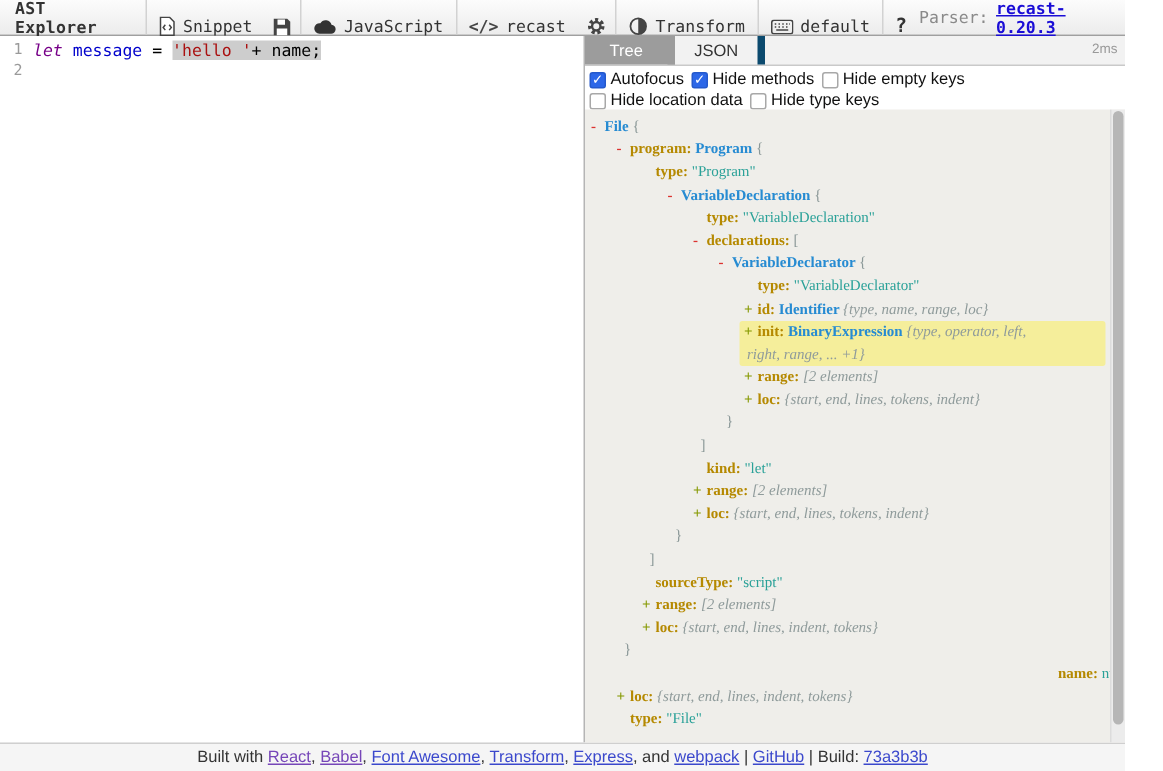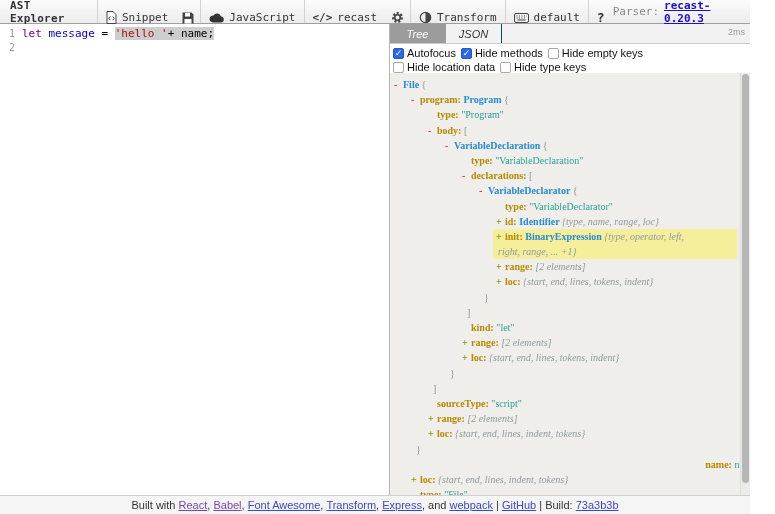--- a/index.html
+++ b/index.html
@@ -19,30 +19,30 @@
   .parser-info a{color:#1a0dd6;text-decoration:underline;font-weight:bold;cursor:pointer;}
   .toolbar svg{display:block;}
 
   
   .main{flex:1;display:flex;min-height:0;}
 
   
   .editor{width:390px;flex:0 0 390px;border-right:1px solid #b5b5b5;background:#fff;font-family:"DejaVu Sans Mono",monospace;font-size:11px;padding-top:3px;box-sizing:border-box;cursor:text;}
   .cm-line{display:flex;height:14px;line-height:14px;white-space:pre;}
   .ln{width:15px;flex:none;text-align:right;color:#9a9a9a;padding-right:7px;font-size:10px;}
-  .tok-keyword{color:#708;}
+  .tok-keyword{color:#708;font-style:italic;}
   .tok-def{color:#00c;}
   .tok-string{color:#a11;}
   .tok-plain{color:#000;}
   .sel{background:#cdcdcd;}
 
   
   .right{flex:1;display:flex;flex-direction:column;min-width:0;background:#fff;}
   .tabsbar{flex:0 0 19px;display:flex;align-items:stretch;background:#f2f2f2;border-bottom:1px solid #c9c9c9;font-size:11px;}
-  .tab{width:55px;display:flex;align-items:center;justify-content:center;color:#333;border-right:1px solid #0c4a6e;cursor:pointer;font-style:italic;}
+  .tab{width:55px;display:flex;align-items:center;justify-content:center;color:#333;border-right:5px solid #0c4a6e;cursor:pointer;}
   .tab.active{background:#9c9c9c;color:#fff;border-right-color:#9c9c9c;}
   .timing{margin-left:auto;color:#999;font-size:9px;padding:3px 5px 0 0;}
 
   .options{background:#fff;height:26px;padding:3px 2px 0 3px;display:flex;flex-wrap:wrap;align-content:flex-start;row-gap:2px;font-size:11px;color:#111;}
   .opt{display:flex;align-items:center;margin-right:5px;height:12px;cursor:pointer;white-space:nowrap;}
   .box{width:11px;height:11px;flex:none;border-radius:2px;background:#fff;border:1px solid #a8a8a8;box-sizing:border-box;margin-right:3px;font-size:9px;line-height:9px;text-align:center;color:#fff;}
   .box.checked{background:#2c67e8;border-color:#2459cc;}
 
   .tree{flex:1;background:#efeeea;font-family:Liberation Serif, serif;font-size:10px;position:relative;overflow:hidden;padding-top:4px;box-sizing:border-box;}
   .tln{height:15.2px;line-height:15.2px;white-space:nowrap;}
@@ -187,21 +187,20 @@
             <span>Hide type keys</span>
           </label>
         </div>
       <div class="tree" id="tree">
         <div class="sbar">
           <div class="sthumb"></div>
         </div>
       <div class="tln" style="padding-left: 4px;"><span class="t-minus">-</span><span class="t-node">File </span><span class="t-punct">{</span></div>
           <div class="tln" style="padding-left: 21px;"><span class="t-minus">-</span><span class="t-key">program: </span><span class="t-node">Program </span><span class="t-punct">{</span></div>
           <div class="tln" style="padding-left: 47px;"><span class="t-key">type: </span><span class="t-str">"Program"</span></div>
-          <div class="tln" style="padding-left: 38px;"><span class="t-minus">-</span><span class="t-key">body: </span><span class="t-punct">[</span></div>
           <div class="tln" style="padding-left: 55px;"><span class="t-minus">-</span><span class="t-node">VariableDeclaration </span><span class="t-punct">{</span></div>
           <div class="tln" style="padding-left: 81px;"><span class="t-key">type: </span><span class="t-str">"VariableDeclaration"</span></div>
           <div class="tln" style="padding-left: 72px;"><span class="t-minus">-</span><span class="t-key">declarations: </span><span class="t-punct">[</span></div>
           <div class="tln" style="padding-left: 89px;"><span class="t-minus">-</span><span class="t-node">VariableDeclarator </span><span class="t-punct">{</span></div>
           <div class="tln" style="padding-left: 115px;"><span class="t-key">type: </span><span class="t-str">"VariableDeclarator"</span></div>
           <div class="tln" style="padding-left: 106px;"><span class="t-plus">+</span><span class="t-key">id: </span><span class="t-node">Identifier </span><span class="t-preview">{type, name, range, loc}</span></div>
           <div class="tln hl" style="margin-left: 103px; padding-left: 3px;"><span class="t-plus">+</span><span class="t-key">init: </span><span class="t-node">BinaryExpression </span><span class="t-preview">{type, operator, left,</span><div class="t-cont"><span class="t-preview">right, range, ... +1}</span></div></div>
           <div class="tln" style="padding-left: 106px;"><span class="t-plus">+</span><span class="t-key">range: </span><span class="t-preview">[2 elements]</span></div>
           <div class="tln" style="padding-left: 106px;"><span class="t-plus">+</span><span class="t-key">loc: </span><span class="t-preview">{start, end, lines, tokens, indent}</span></div>
           <div class="tln" style="padding-left: 94px;"><span class="t-punct">}</span></div>

